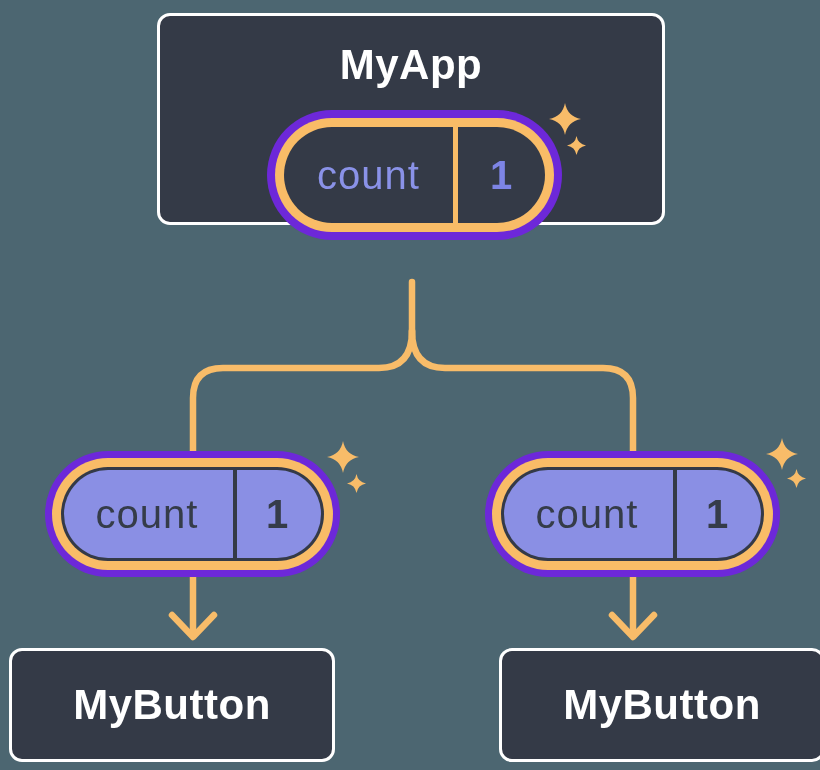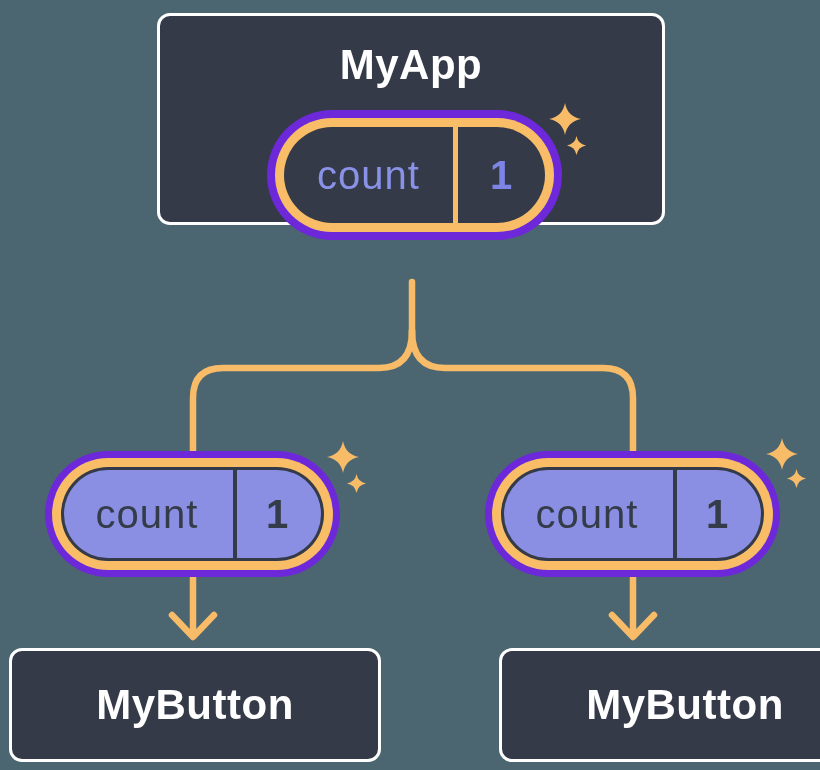--- a/index.html
+++ b/index.html
@@ -11,21 +11,21 @@
   
   .connectors { position:absolute; inset:0; z-index:0; }
   .connectors path { fill:none; stroke:#F8BC69; stroke-width:6.5; stroke-linecap:round; stroke-linejoin:round; }
 
   
   .component-box {
     position:absolute; background:#343A47; border:3px solid #FFFFFF;
     border-radius:13px; box-sizing:border-box; z-index:1;
   }
   .root-box  { left:157px; top:13px; width:508px; height:212px; }
-  .child-box { width:372px; height:114px; top:648px; display:flex; align-items:center; justify-content:center; }
+  .child-box { width:326px; height:114px; top:648px; display:flex; align-items:center; justify-content:center; }
   .child-left  { left:9px; }
   .child-right { left:499px; }
   .component-title { color:#FFFFFF; font-size:42px; font-weight:600; letter-spacing:0.5px; }
   .root-title { position:absolute; left:0; right:0; top:28px; text-align:center; line-height:42px; }
 
   
   .pill { position:absolute; border-radius:999px; background:#6d28d9; z-index:2; }
   .pill-top   { left:267px; top:110px; width:295px; height:130px; }
   .pill-left  { left:45px;  top:451px; width:295px; height:126px; }
   .pill-right { left:485px; top:451px; width:295px; height:126px; }

